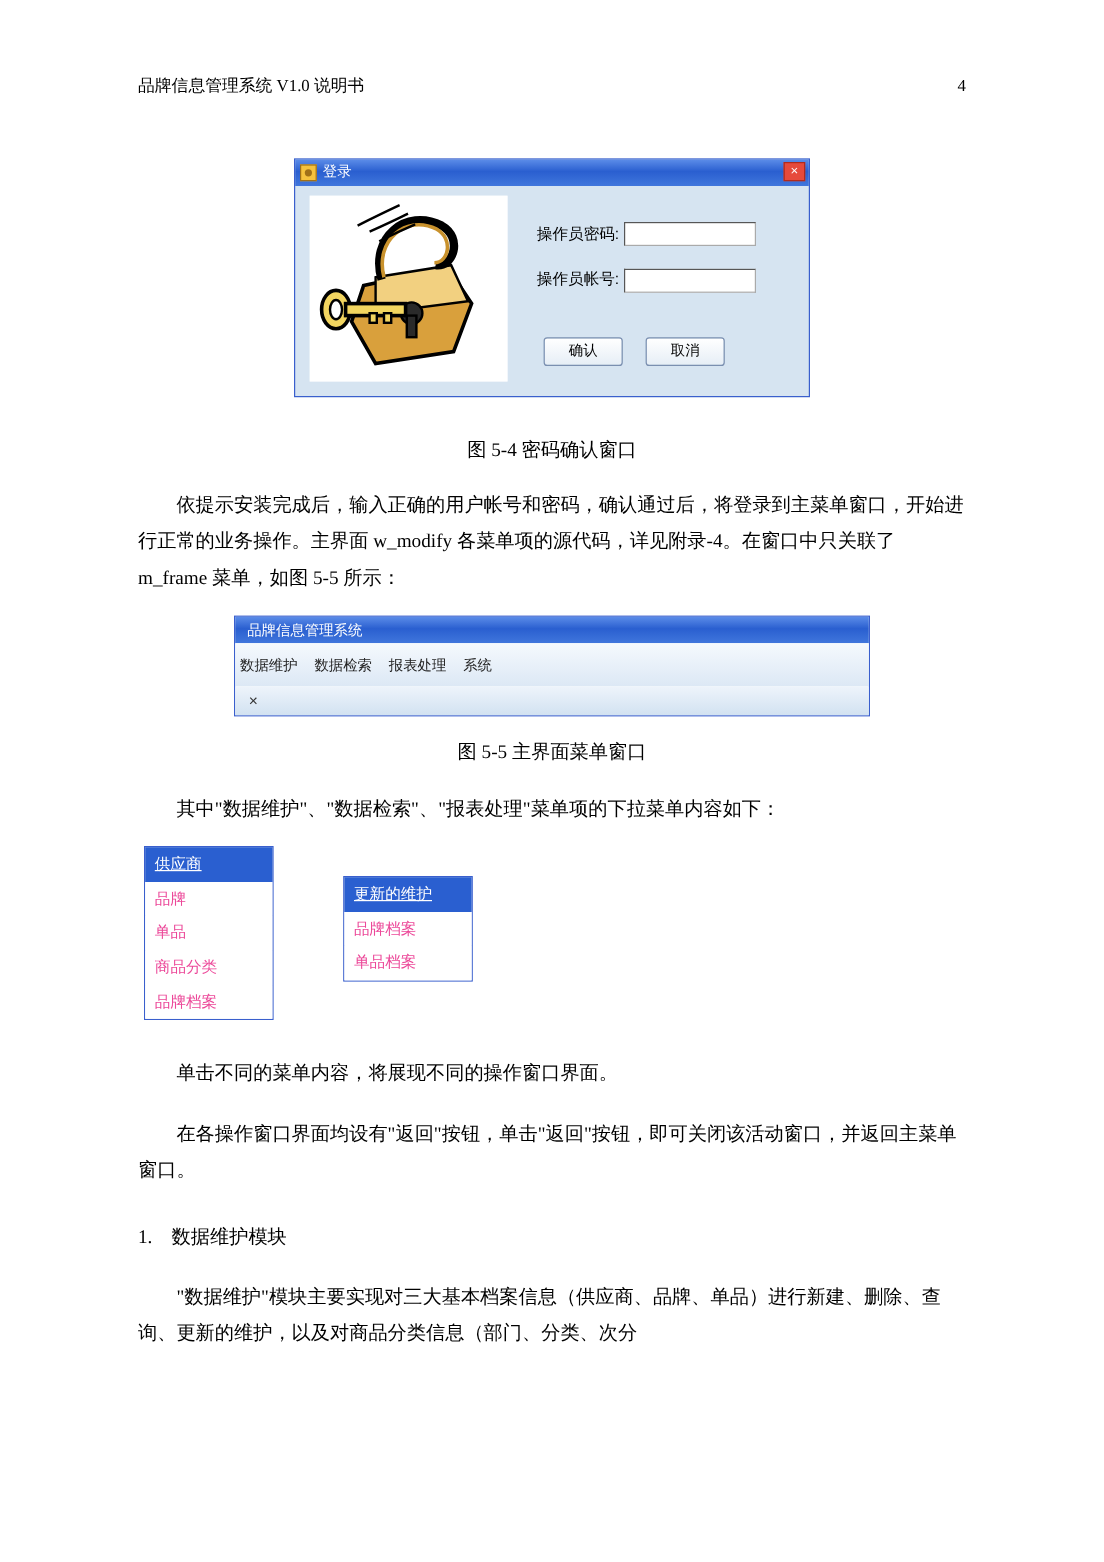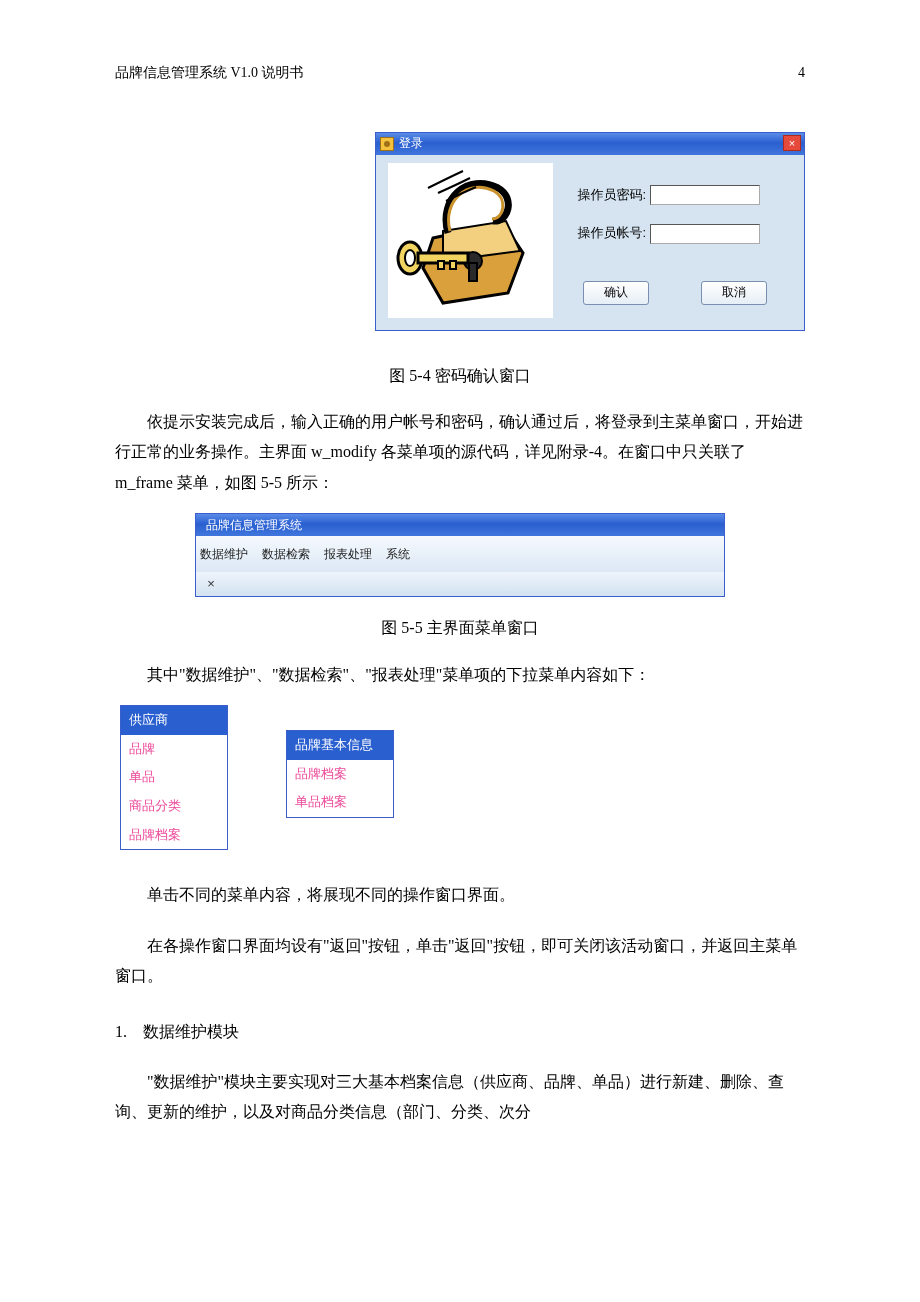--- a/index.html
+++ b/index.html
@@ -15,21 +15,21 @@
       display: flex;
       justify-content: space-between;
       align-items: baseline;
       font-size: 14px;
       margin-bottom: 45px;
     }
     .header-title { font-size: 14px; }
     .page-num { font-size: 14px; }
 
     
-    .login-wrap { display: flex; justify-content: flex-end; margin-bottom: 30px; }
+    .login-wrap { display: flex; justify-content: center; margin-bottom: 30px; }
     .login-dialog {
       width: 430px;
       border: 1px solid #3a5fcd;
       background: #d6e4f1;
       font-family: "SimSun", sans-serif;
     }
     .login-titlebar {
       height: 22px;
       background: linear-gradient(to bottom, #5b8ce8 0%, #2a5fd0 45%, #4076dc 100%);
       display: flex;
@@ -83,21 +83,21 @@
     .form-label { width: 78px; text-align: right; margin-right: 4px; }
     .form-input {
       width: 110px; height: 20px;
       border: 1px inset #aaa;
       background: #fff;
       font-size: 12px;
       padding: 0 2px;
     }
     .btn-row {
       display: flex; justify-content: flex-start;
-      gap: 52px;
+      gap: 19px;
       margin-top: 35px;
       padding-left: 15px;
     }
     .win-btn {
       width: 66px; height: 24px;
       background: linear-gradient(to bottom, #fff, #e6eef6);
       border: 1px solid #7a8fb0;
       border-radius: 3px;
       font-size: 12px;
       cursor: pointer;
@@ -162,20 +162,21 @@
       background: #fff;
       font-size: 13px;
       font-family: "SimSun", sans-serif;
       min-width: 108px;
     }
     .dropdown.wide { min-width: 140px; }
     .dd-highlight {
       background: #2a5fd0;
       color: #fff;
       padding: 2px 8px;
+      text-decoration: underline;
     }
     .dd-item {
       padding: 2px 8px;
       color: #ec4899;
       background: #fff;
     }
     .dd2-wrap { margin-top: 25px; }
     .dd3-wrap { margin-top: 25px; }
 
     .section-heading {
@@ -270,21 +271,21 @@
 <div class="menus-row">
   <div class="dropdown">
     <div class="dd-highlight">供应商</div>
     <div class="dd-item">品牌</div>
     <div class="dd-item">单品</div>
     <div class="dd-item">商品分类</div>
     <div class="dd-item">品牌档案</div>
   </div>
   <div class="dd3-wrap">
     <div class="dropdown">
-      <div class="dd-highlight">品牌基本信息</div>
+      <div class="dd-highlight">更新的维护</div>
       <div class="dd-item">品牌档案</div>
       <div class="dd-item">单品档案</div>
     </div>
   </div>
 </div>
 
 <p class="body-text" style="margin-top:30px">单击不同的菜单内容，将展现不同的操作窗口界面。</p>
 
 <p class="body-text" style="margin-top:20px">在各操作窗口界面均设有"返回"按钮，单击"返回"按钮，即可关闭该活动窗口，并返回主菜单窗口。</p>
 

